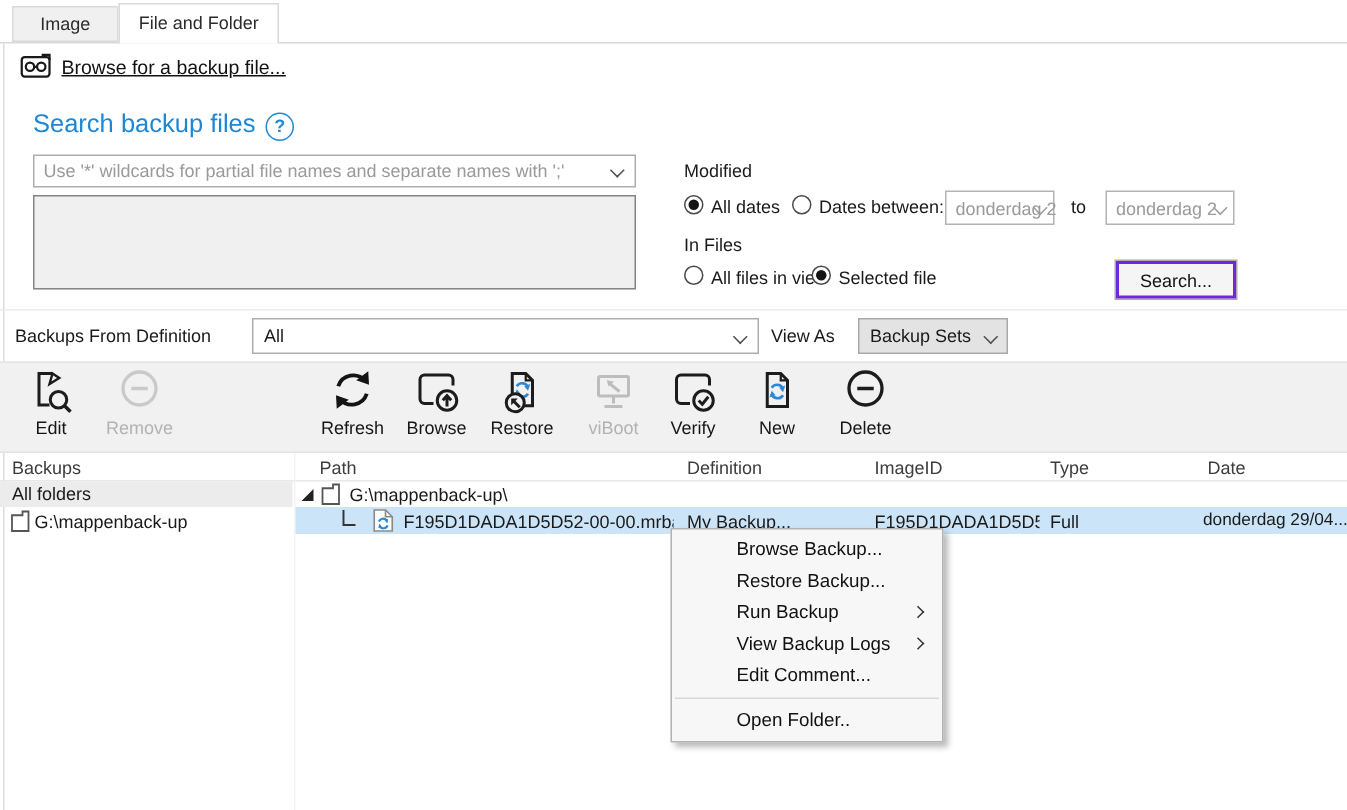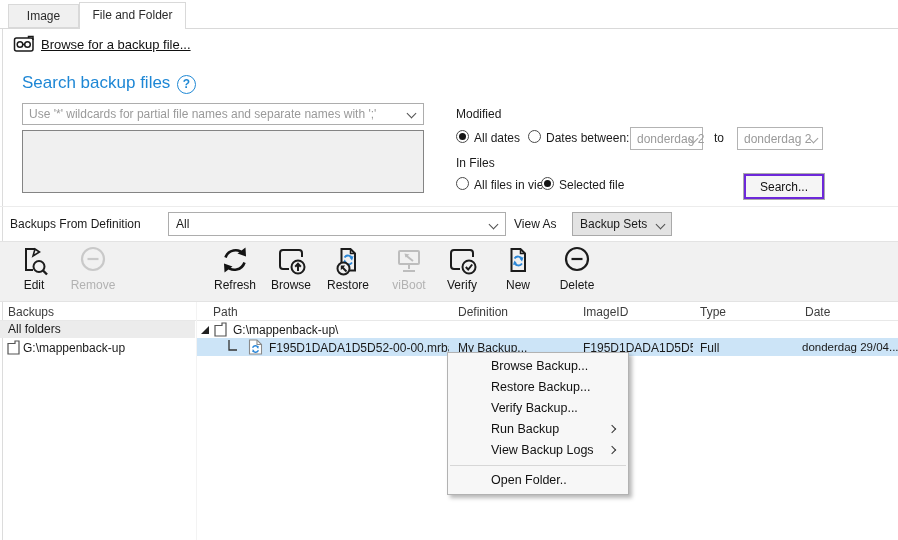--- a/index.html
+++ b/index.html
@@ -254,24 +254,24 @@
   <span class="cell" style="left:72px;top:3px;width:180px">F195D1DADA1D5D52-00-00.mrbak</span>
   <span class="cell" style="left:261px;top:3px;width:118px">My Backup...</span>
   <span class="cell" style="left:386px;top:3px;width:110px">F195D1DADA1D5D52</span>
   <span class="cell" style="left:503px;top:3px;width:60px">Full</span>
   <span class="cell" style="left:605px;top:3px;width:96px;font-size:11.5px">donderdag 29/04...</span>
 </div>
 
 <div id="context-menu">
   <div class="menu-item">Browse Backup...</div>
   <div class="menu-item">Restore Backup...</div>
-  <div class="menu-item">Verify Backup...</div>
   <div class="menu-item">
     <span>Run Backup</span>
     <span class="subarrow"></span>
   </div>
   <div class="menu-item">
     <span>View Backup Logs</span>
     <span class="subarrow"></span>
   </div>
+  <div class="menu-item">Edit Comment...</div>
   <div class="menu-sep"></div>
   <div class="menu-item">Open Folder..</div>
 </div>
 
 </body></html>

